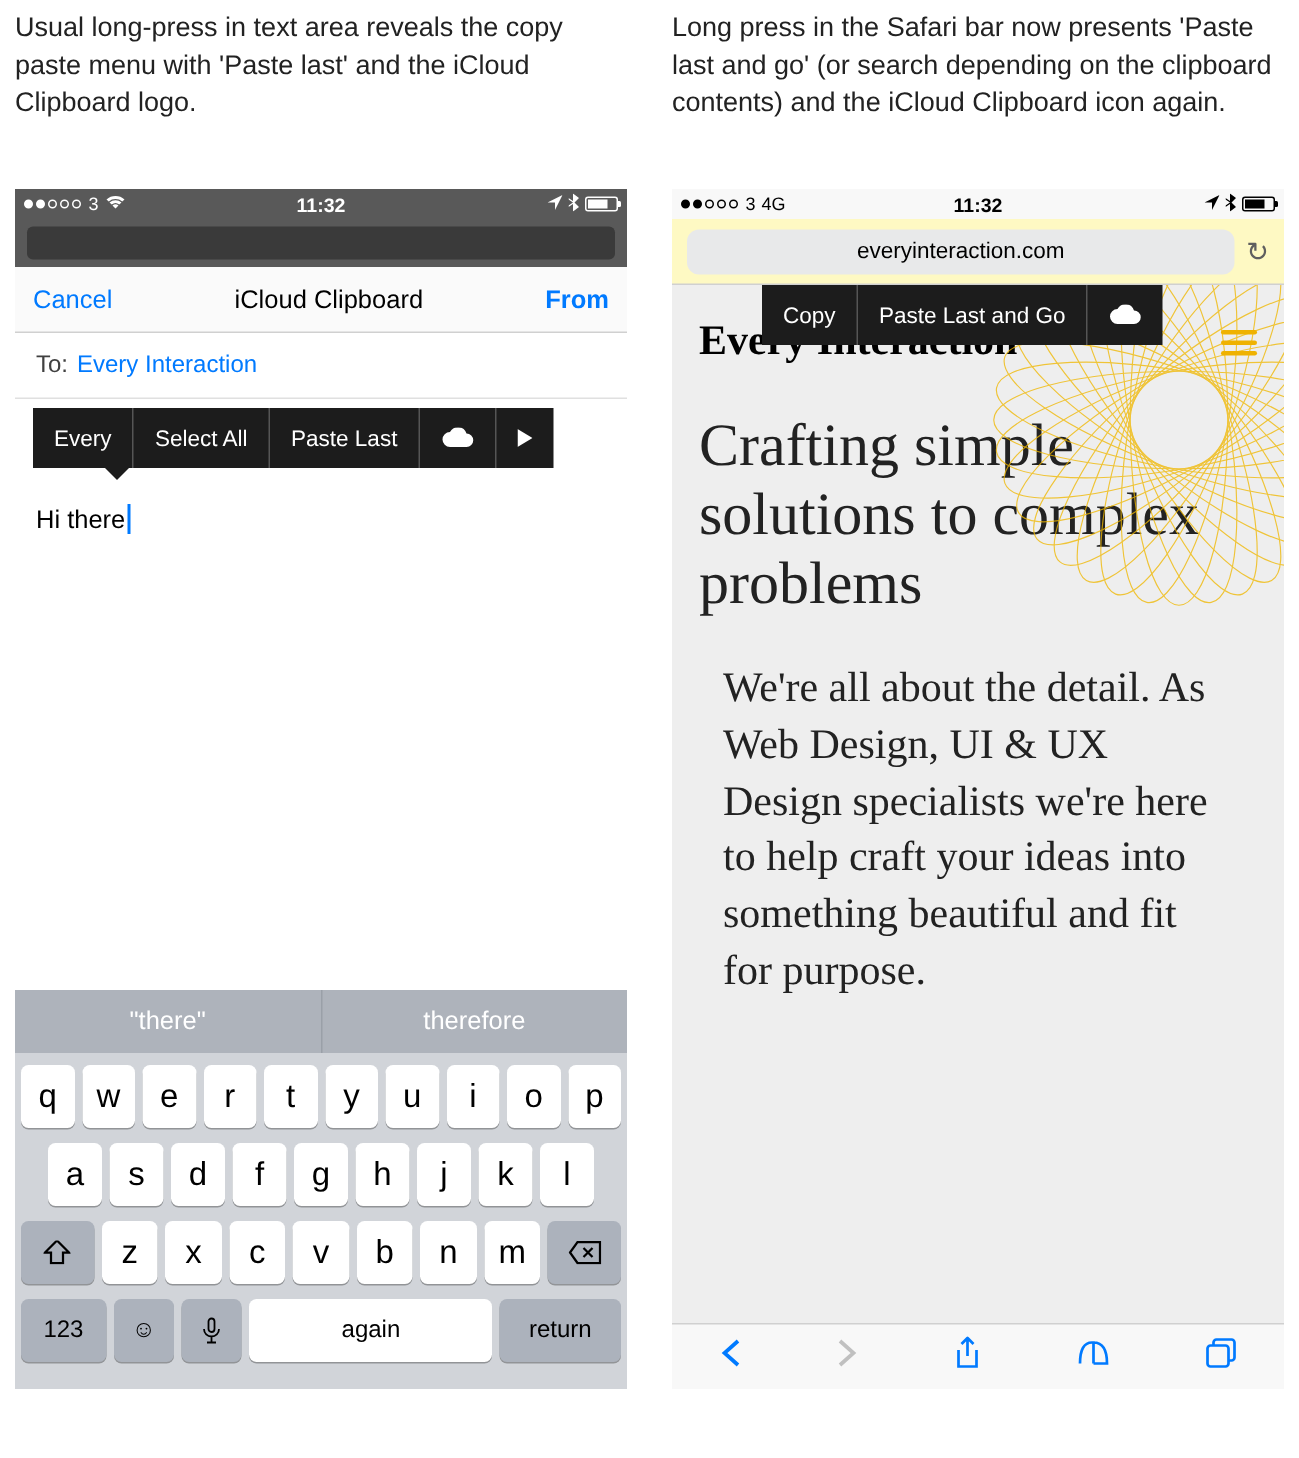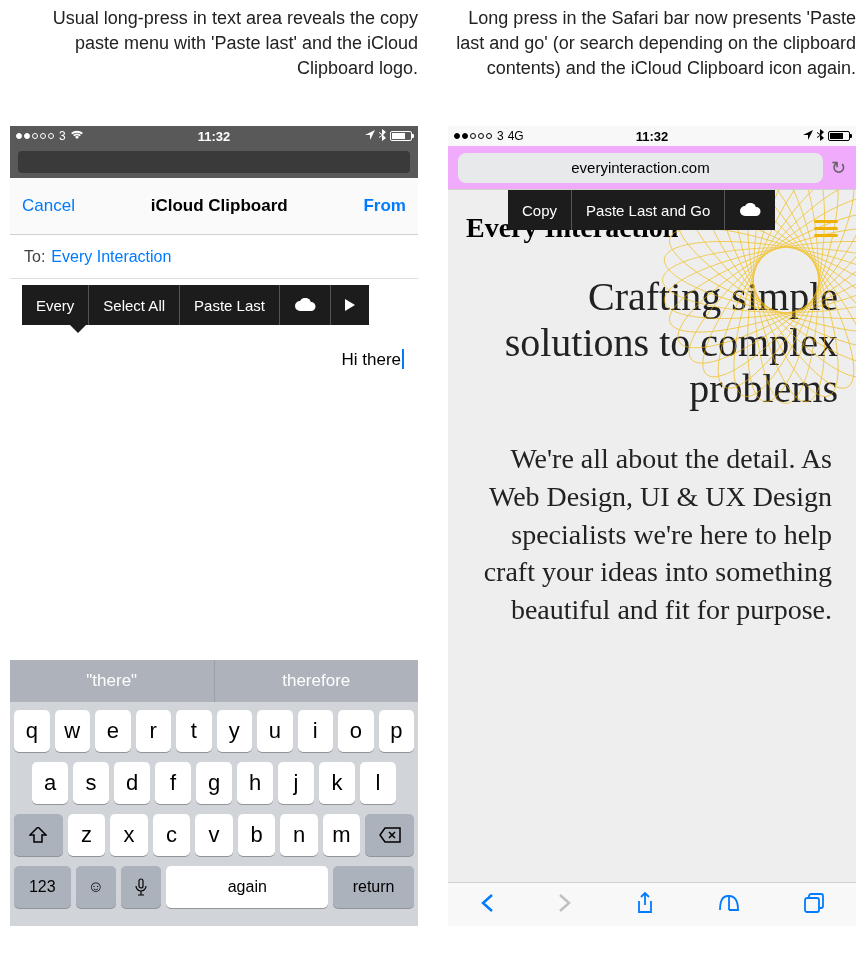--- a/index.html
+++ b/index.html
@@ -1,17 +1,17 @@
 <!DOCTYPE html>
 <html><head>
 <meta charset="utf-8">
 <style>
 * { margin: 0; padding: 0; box-sizing: border-box; }
 body { font-family: -apple-system, "Helvetica Neue", Arial, sans-serif; background: #fff; width: 866px; }
-.container { display: flex; gap: 30px; padding: 6px 10px; text-align: right; }
+.container { display: flex; gap: 30px; padding: 6px 10px; }
 .col { width: 408px; }
 .caption { font-size: 18px; line-height: 1.4; color: #222; margin-bottom: 20px; font-family: Arial, sans-serif; min-height: 100px; }
 .phone { width: 408px; height: 800px; background: #fff; position: relative; overflow: hidden; }
 
 
 .status-bar { height: 20px; background: #595959; color: #fff; display: flex; align-items: center; padding: 0 6px; font-size: 12px; position: relative; }
 .status-bar.light { background: #f8f8f8; color: #000; }
 .signal-dots { display: flex; gap: 2px; align-items: center; }
 .signal-dots span { width: 6px; height: 6px; border-radius: 50%; border: 1px solid currentColor; }
 .signal-dots span.filled { background: currentColor; }
@@ -19,23 +19,23 @@
 .net { margin-left: 4px; font-size: 12px; }
 .time { position: absolute; left: 50%; transform: translateX(-50%); font-weight: 600; font-size: 13px; }
 .status-right { margin-left: auto; display: flex; align-items: center; gap: 4px; }
 .battery { width: 22px; height: 10px; border: 1px solid currentColor; border-radius: 2px; position: relative; }
 .battery::after { content: ''; position: absolute; right: -3px; top: 2px; width: 2px; height: 4px; background: currentColor; border-radius: 0 1px 1px 0; }
 .battery-fill { position: absolute; left: 1px; top: 1px; bottom: 1px; width: 65%; background: currentColor; }
 
 
 .mail-urlbar { height: 32px; background: #595959; padding: 5px 8px; }
 .mail-urlbar-inner { background: #3a3a3a; height: 22px; border-radius: 4px; }
-.mail-nav { height: 57px; background: #fafafa; border-bottom: 1px solid #d0d0d0; display: flex; align-items: center; justify-content: space-between; padding: 0 12px; }
+.mail-nav { height: 44px; background: #fafafa; border-bottom: 1px solid #d0d0d0; display: flex; align-items: center; justify-content: space-between; padding: 0 12px; }
 .nav-btn { color: #007aff; font-size: 17px; }
-.nav-title { font-weight: 700; font-size: 17px; color: #000; }
+.nav-title { font-weight: 400; font-size: 17px; color: #000; }
 
 .field-row { height: 44px; border-bottom: 1px solid #e0e0e0; display: flex; align-items: center; padding: 0 14px; font-size: 16px; }
 .field-label { color: #404040; margin-right: 6px; }
 .field-value { color: #007aff; }
 .field-value.grey { color: #8e8e93; }
 
 
 .ctx-wrap { position: relative; }
 .ctx-menu { position: absolute; background: #1c1c1c; border-radius: 0; display: flex; align-items: center; height: 40px; z-index: 10; }
 .ctx-item { color: #fff; padding: 0 14px; font-size: 15px; border-right: 1px solid #555; height: 100%; display: flex; align-items: center; }
@@ -52,32 +52,32 @@
 .suggest-item:last-child { border-right: none; }
 .key-rows { padding: 8px 4px; }
 .key-row { display: flex; gap: 5px; margin-bottom: 10px; justify-content: center; }
 .key { background: #fff; border-radius: 5px; height: 42px; flex: 1; display: flex; align-items: center; justify-content: center; font-size: 22px; color: #000; box-shadow: 0 1px 0 rgba(0,0,0,0.3); }
 .key.fn { background: #acb2bc; font-size: 16px; }
 .key.wide { flex: 1.4; }
 .key.space { flex: 4; font-size: 16px; }
 .key.shift { flex: 1.3; }
 
 
-.safari-url { height: 44px; background: #f0abfc; border-bottom: 1px solid #d0d0d0; display: flex; align-items: center; padding: 0 10px; gap: 8px; }
+.safari-url { height: 44px; background: #fef9c3; border-bottom: 1px solid #d0d0d0; display: flex; align-items: center; padding: 0 10px; gap: 8px; }
 .url-field { flex: 1; background: #e8e9ea; border-radius: 8px; height: 30px; display: flex; align-items: center; justify-content: center; color: #000; font-size: 15px; }
 .reload { font-size: 18px; color: #5f5f5f; }
 
 .web-content { position: relative; height: calc(100% - 20px - 44px - 44px); background: #eeeeee; overflow: hidden; }
 .swirl { position: absolute; right: -60px; top: -40px; width: 260px; height: 260px; opacity: 0.9; }
 .site-header { display: flex; align-items: center; justify-content: space-between; padding: 22px 18px 10px; }
 .site-logo { font-size: 28px; font-weight: 700; color: #000; font-family: Georgia, serif; }
 .hamburger { width: 24px; display: flex; flex-direction: column; gap: 4px; z-index: 5; }
 .hamburger span { height: 3px; background: #efb200; border-radius: 2px; }
 .headline { font-family: Georgia, serif; font-size: 40px; line-height: 1.15; color: #222; padding: 20px 18px; font-weight: 400; }
-.subtext { font-family: Georgia, serif; font-size: 28px; line-height: 1.35; color: #222; padding: 8px 24px; }
+.subtext { font-family: Georgia, serif; font-size: 28px; line-height: 1.35; color: #222; padding: 8px 34px; }
 
 .safari-toolbar { position: absolute; bottom: 0; left: 0; right: 0; height: 44px; background: #f8f8f8; border-top: 1px solid #d0d0d0; display: flex; align-items: center; justify-content: space-around; }
 .tb-icon { color: #007aff; }
 .tb-icon.disabled { color: #c0c0c0; }
 </style>
 </head>
 <body>
 
 <div class="container">
 

